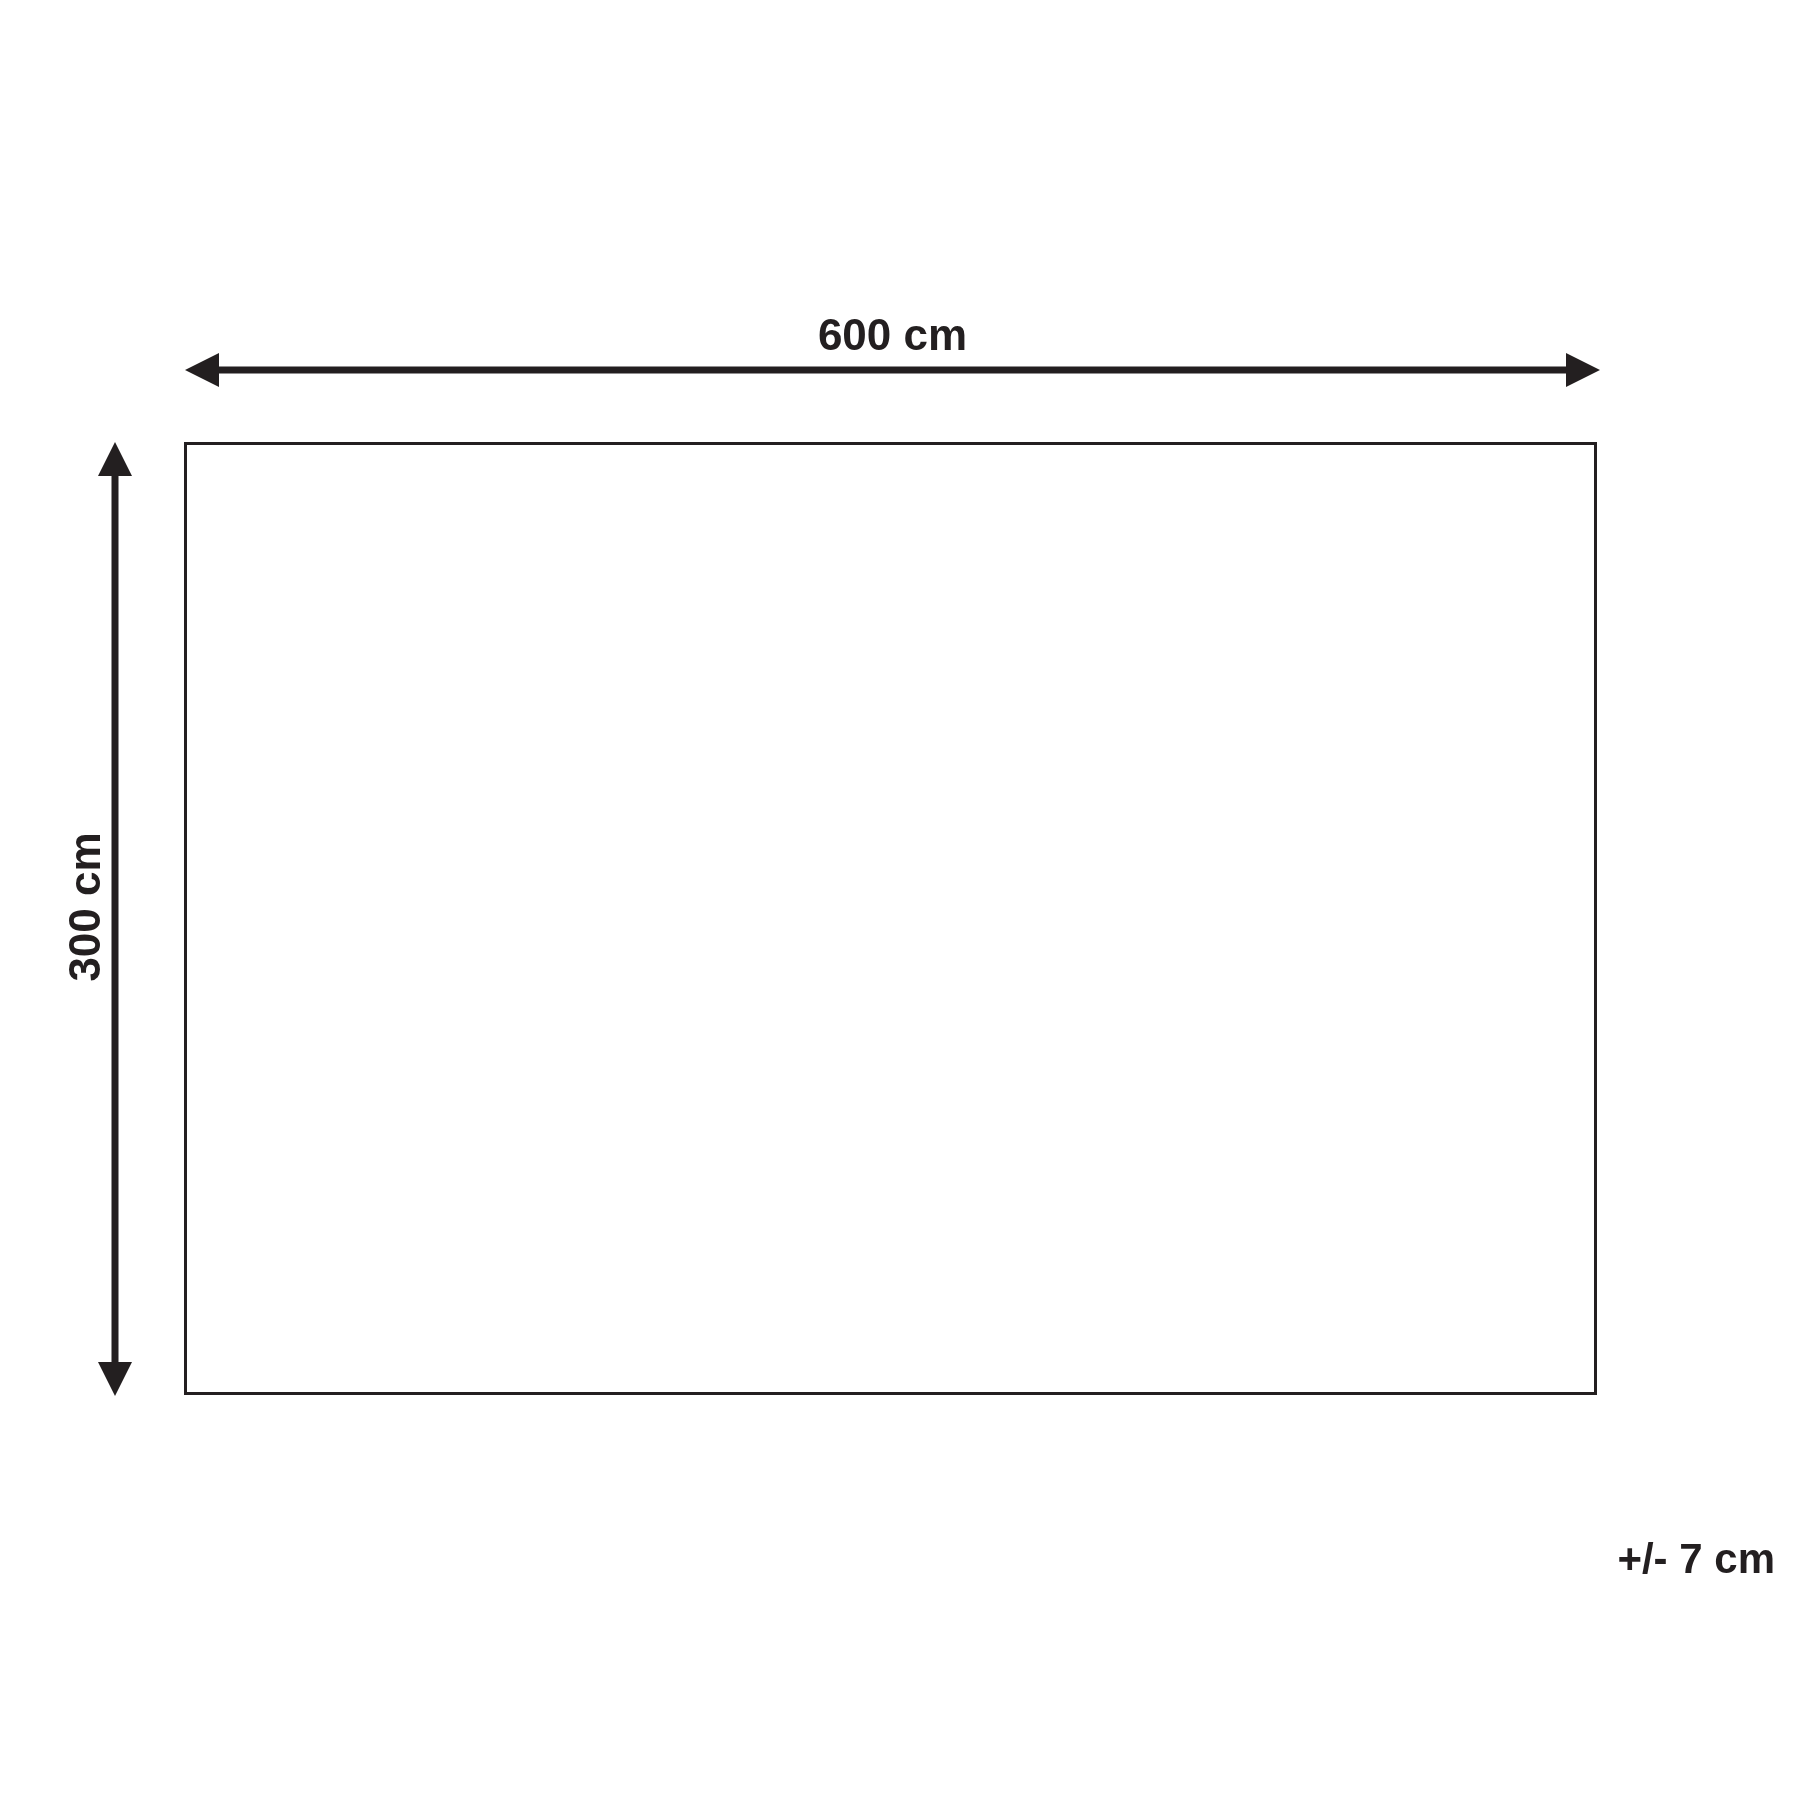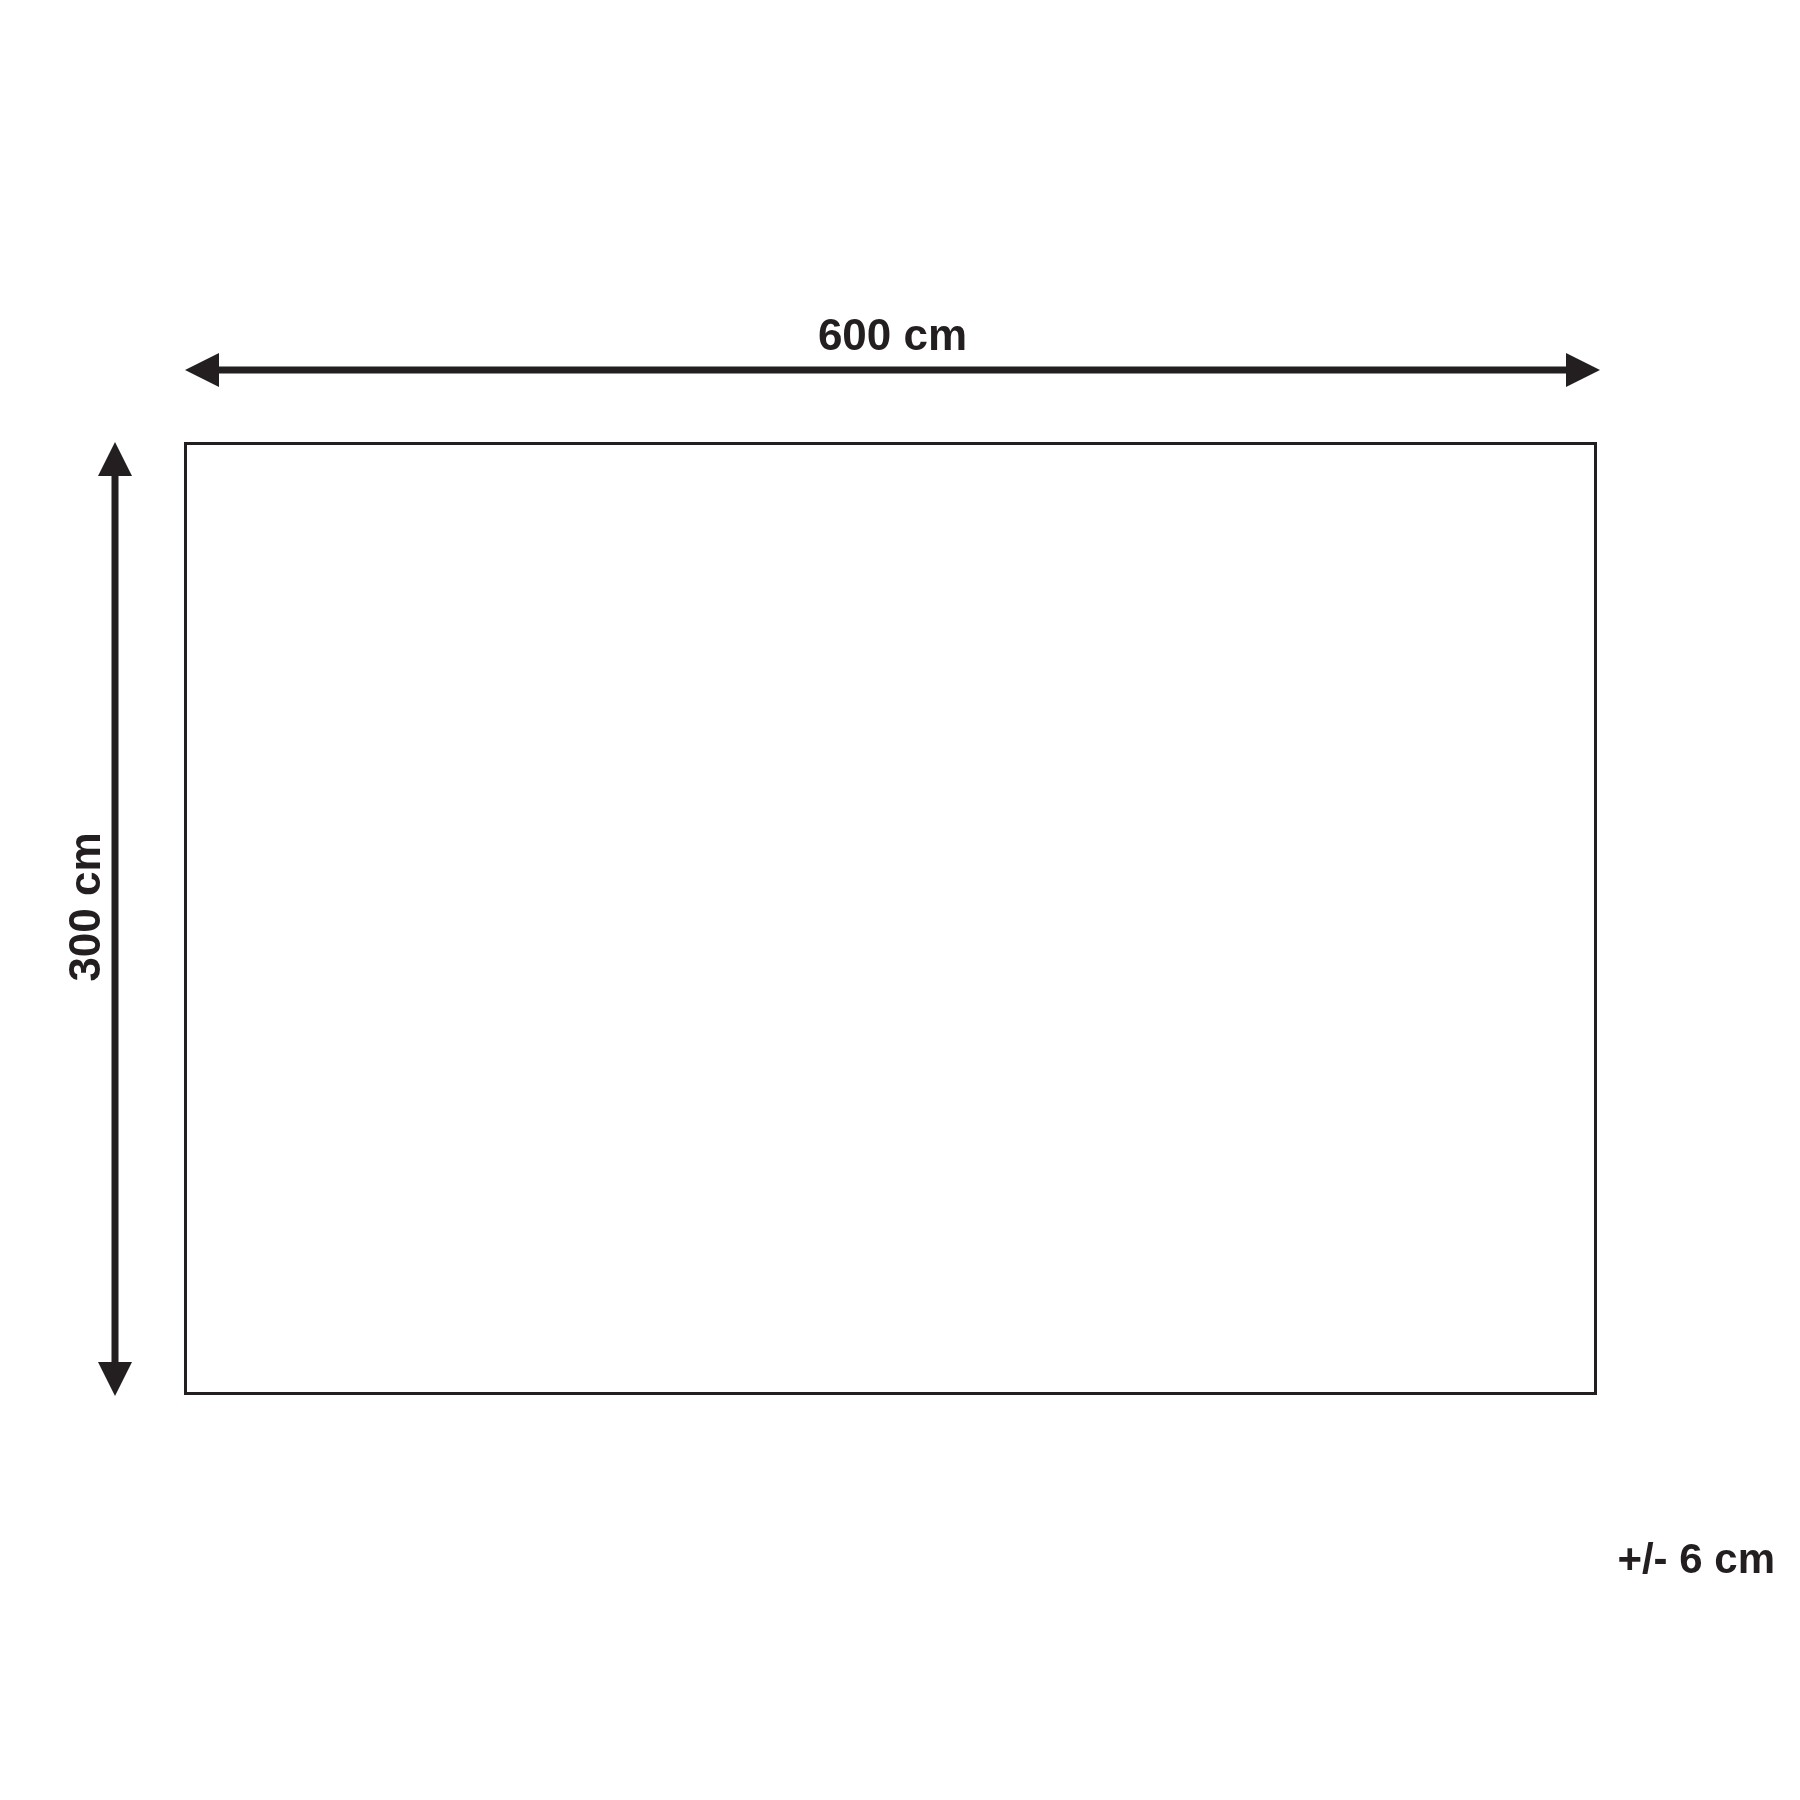--- a/index.html
+++ b/index.html
@@ -84,15 +84,15 @@
   <div class="dim-label height-label">300 cm</div>
 
   <svg class="v-arrow" viewBox="0 0 56 954" aria-hidden="true">
     <line x1="28" y1="26" x2="28" y2="928" stroke="currentColor" stroke-width="7"></line>
     <polygon points="28,0 11,34 45,34" fill="currentColor"></polygon>
     <polygon points="28,954 11,920 45,920" fill="currentColor"></polygon>
   </svg>
 
   <div class="product-rect"></div>
 
-  <div class="dim-label tolerance-label">+/- 6 cm</div>
+  <div class="dim-label tolerance-label">+/- 7 cm</div>
 
 </div>
 
 </body></html>

